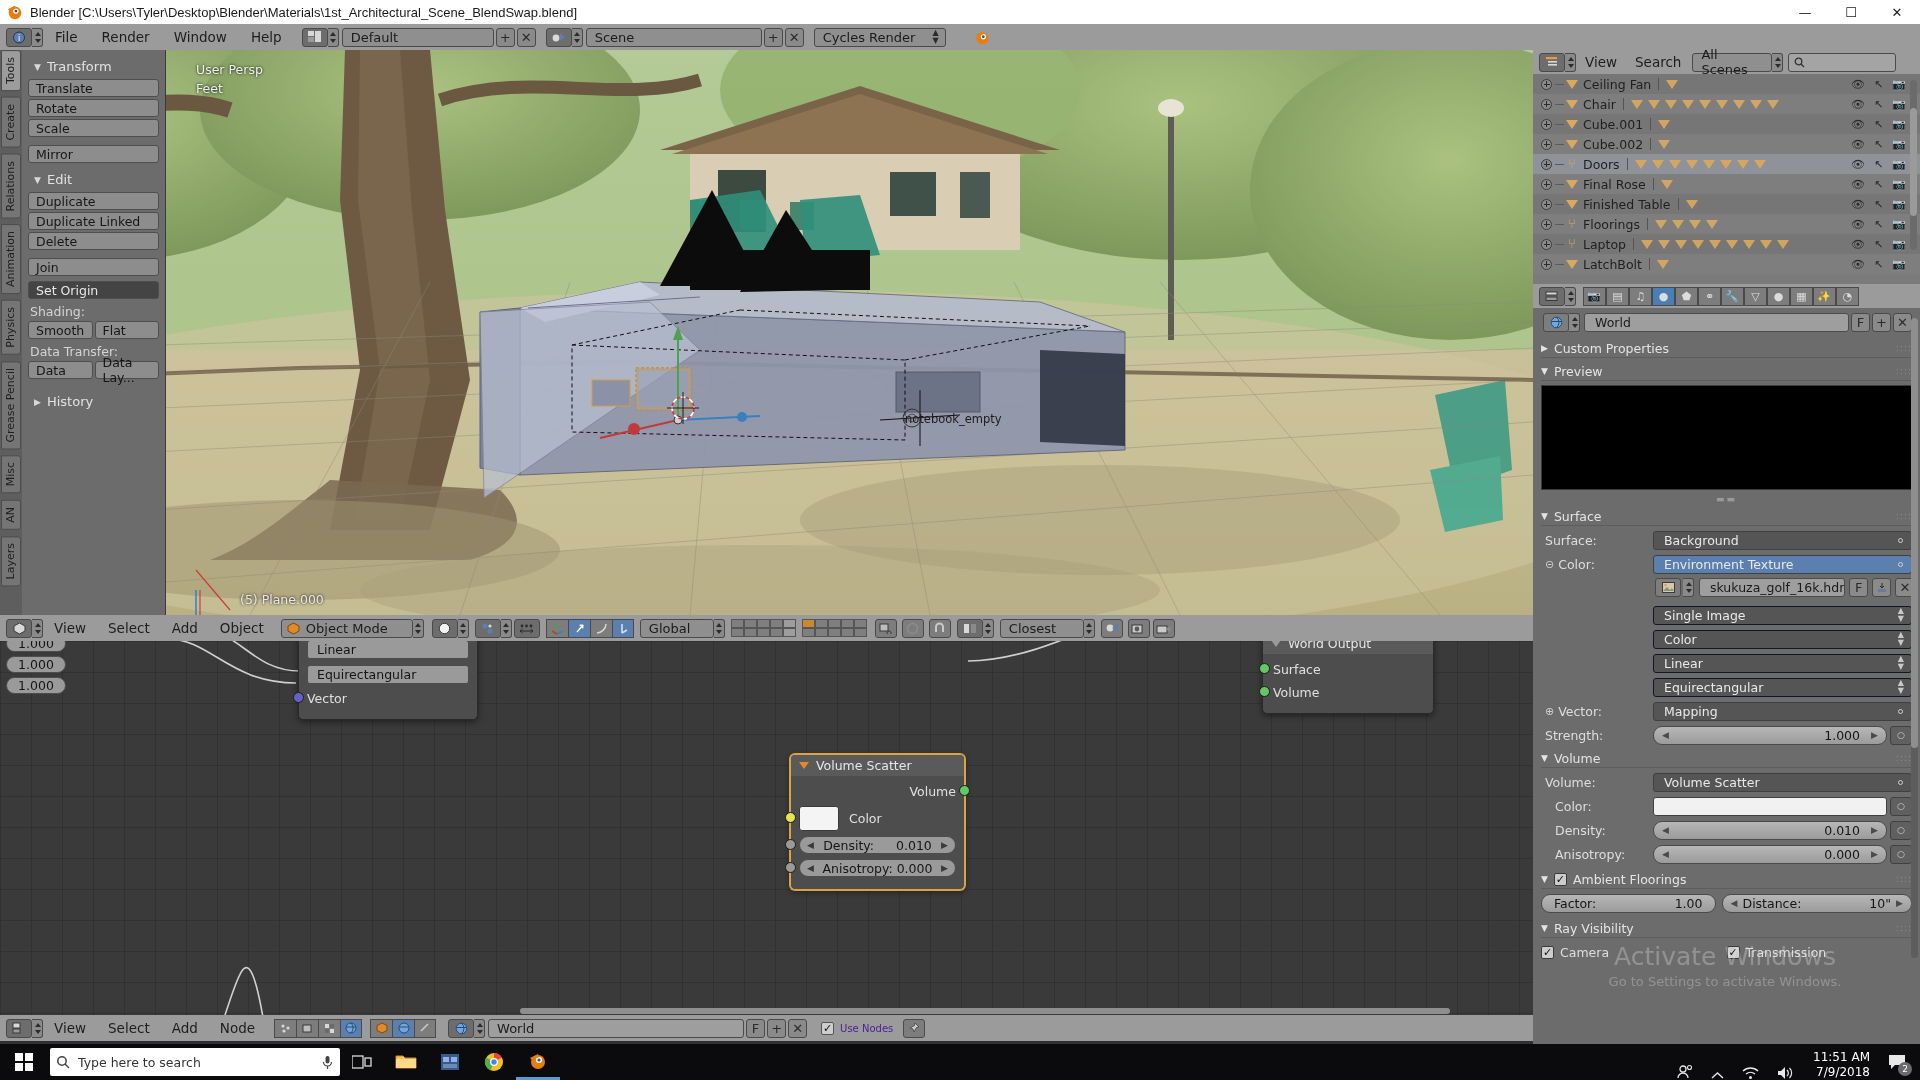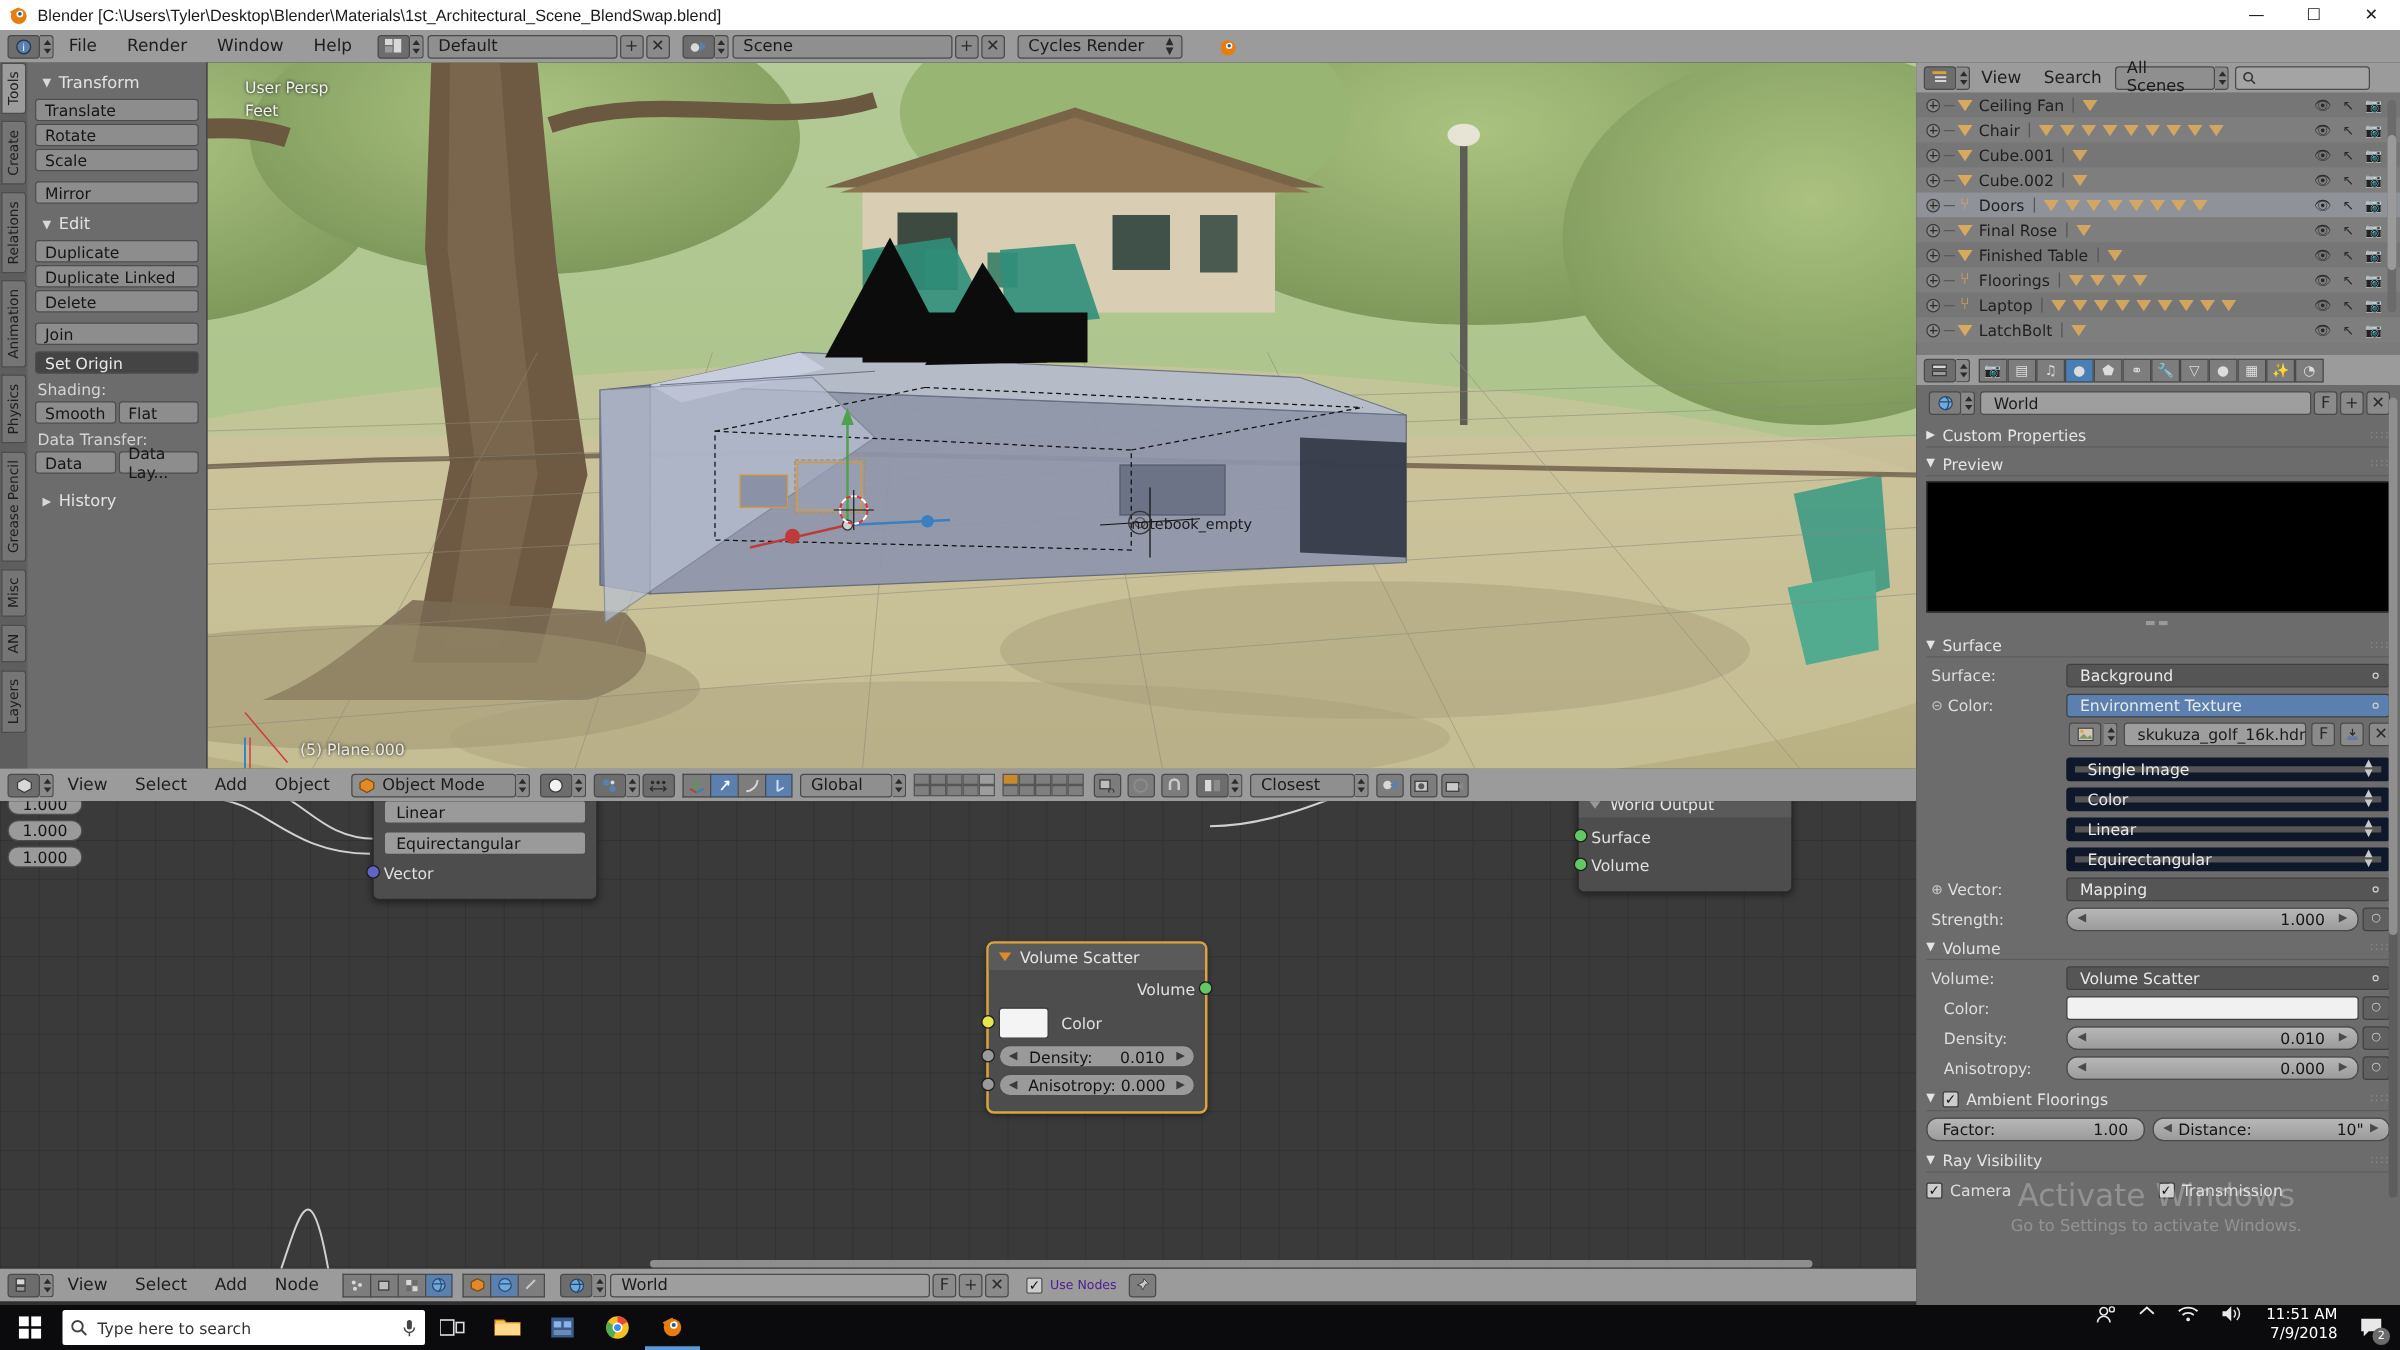--- a/index.html
+++ b/index.html
@@ -181,21 +181,21 @@
     align-items:center; padding-left:10px; position:relative; }
   .pfield.blue { background:#5b7fae; }
   .pfield .dot { position:absolute; right:8px; width:5px; height:5px; border-radius:50%;
     border:1px solid #d0d0d0; }
   .pslider { flex:1; height:19px; background:linear-gradient(#b7b7b7,#9b9b9b);
     border:1px solid #4a4a4a; border-radius:9px; color:#151515; font-size:12.5px;
     display:flex; align-items:center; justify-content:flex-end; padding-right:26px;
     position:relative; }
   .pslider .ar { position:absolute; color:#4a4a4a; font-size:9px; }
   .pslider .ar.l { left:8px; } .pslider .ar.r { right:8px; }
-  .pdrop { flex:1; height:19px; background:#555555; border:7px solid #0f172a;
+  .pdrop { flex:1; height:19px; background:#555555; border:1px solid #0f172a;
     border-radius:3px; color:#e9e9e9; font-size:12.5px; display:flex; align-items:center;
     padding-left:10px; position:relative; }
   .pdrop .updown { position:absolute; right:7px; color:#c9c9c9; font-size:8px;
     line-height:8px; text-align:center; }
   .pcolorbar { flex:1; height:19px; background:#f1f1f1; border:1px solid #404040;
     border-radius:3px; }
   .psmall { width:22px; height:19px; background:#606060; border:1px solid #404040;
     border-radius:3px; margin-left:3px; display:flex; align-items:center;
     justify-content:center; font-size:9px; color:#cfcfcf; }
   .ptexrow { display:flex; align-items:center; gap:2px; margin-bottom:4px; }
@@ -216,21 +216,21 @@
   #watermark .l2 { font-size:13px; margin-top:3px; }
 
   
   #taskbar { position:absolute; left:0; top:1044px; width:1920px; height:36px;
     background:#0b0b0d; display:flex; align-items:center; }
   #startbtn { width:48px; height:36px; display:flex; align-items:center; justify-content:center; }
   #searchbox { width:290px; height:28px; background:#ffffff; border-radius:2px;
     display:flex; align-items:center; margin-left:2px; padding:0 6px; }
   #searchbox .txt { color:#333; font-size:12.5px; margin-left:8px; }
   .tbicon { width:44px; height:36px; display:flex; align-items:center; justify-content:center; }
-  #tray { margin-left:auto; display:flex; align-items:flex-start; height:36px; padding-right:6px; }
+  #tray { margin-left:auto; display:flex; align-items:flex-end; height:36px; padding-right:6px; }
   #tray .ti { padding:0 9px; color:#e8e8e8; font-size:13px; display:flex; align-items:center; }
   #clock { color:#fff; font-size:12px; line-height:15px; text-align:right; padding:0 10px; }
   #notif { width:34px; height:36px; display:flex; align-items:center;
     justify-content:center; position:relative; }
   #notif .badge { position:absolute; right:2px; bottom:4px; width:14px; height:14px;
     background:#6b6b6b; border-radius:50%; color:#fff; font-size:9px;
     display:flex; align-items:center; justify-content:center; }
 </style>
 </head>
 <body>

